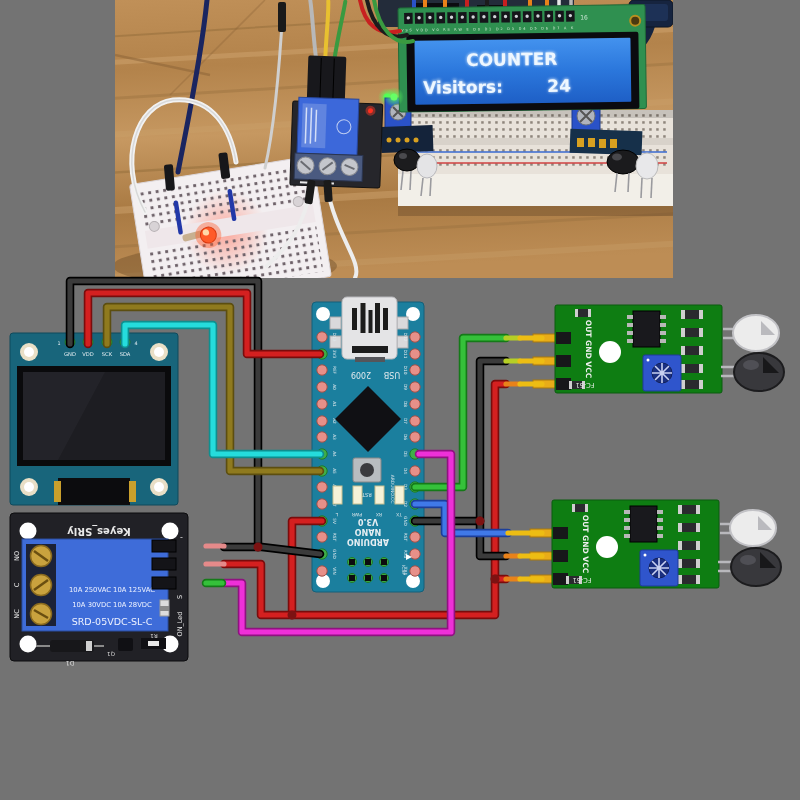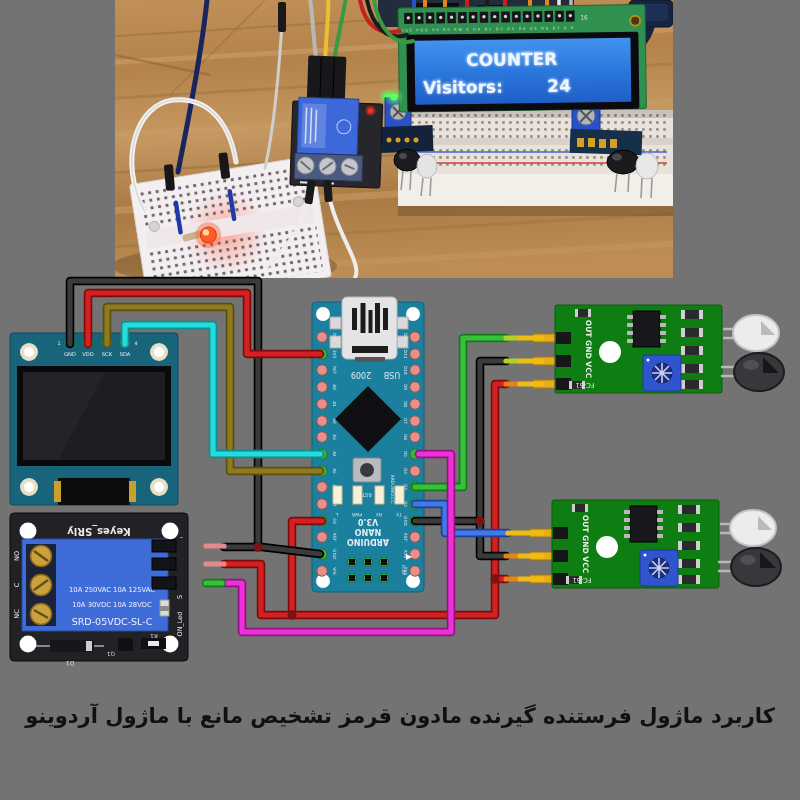--- a/index.html
+++ b/index.html
@@ -676,15 +676,14 @@
 
     <g fill="#7c1212">
       <circle cx="258" cy="547" r="4.5"></circle>
           <circle cx="292" cy="615" r="4.5"></circle>
       <circle cx="480" cy="521" r="4.5"></circle>
           <circle cx="495" cy="579" r="4.5"></circle>
     </g>
   </g>
 </svg>
 
-<div class="caption" dir="rtl">کاربرد ماژول فرستنده گیرنده مادون قرمز تشخیص مانع با ماژول آردوینو</div>
 
 </div>
 
 </body></html>

